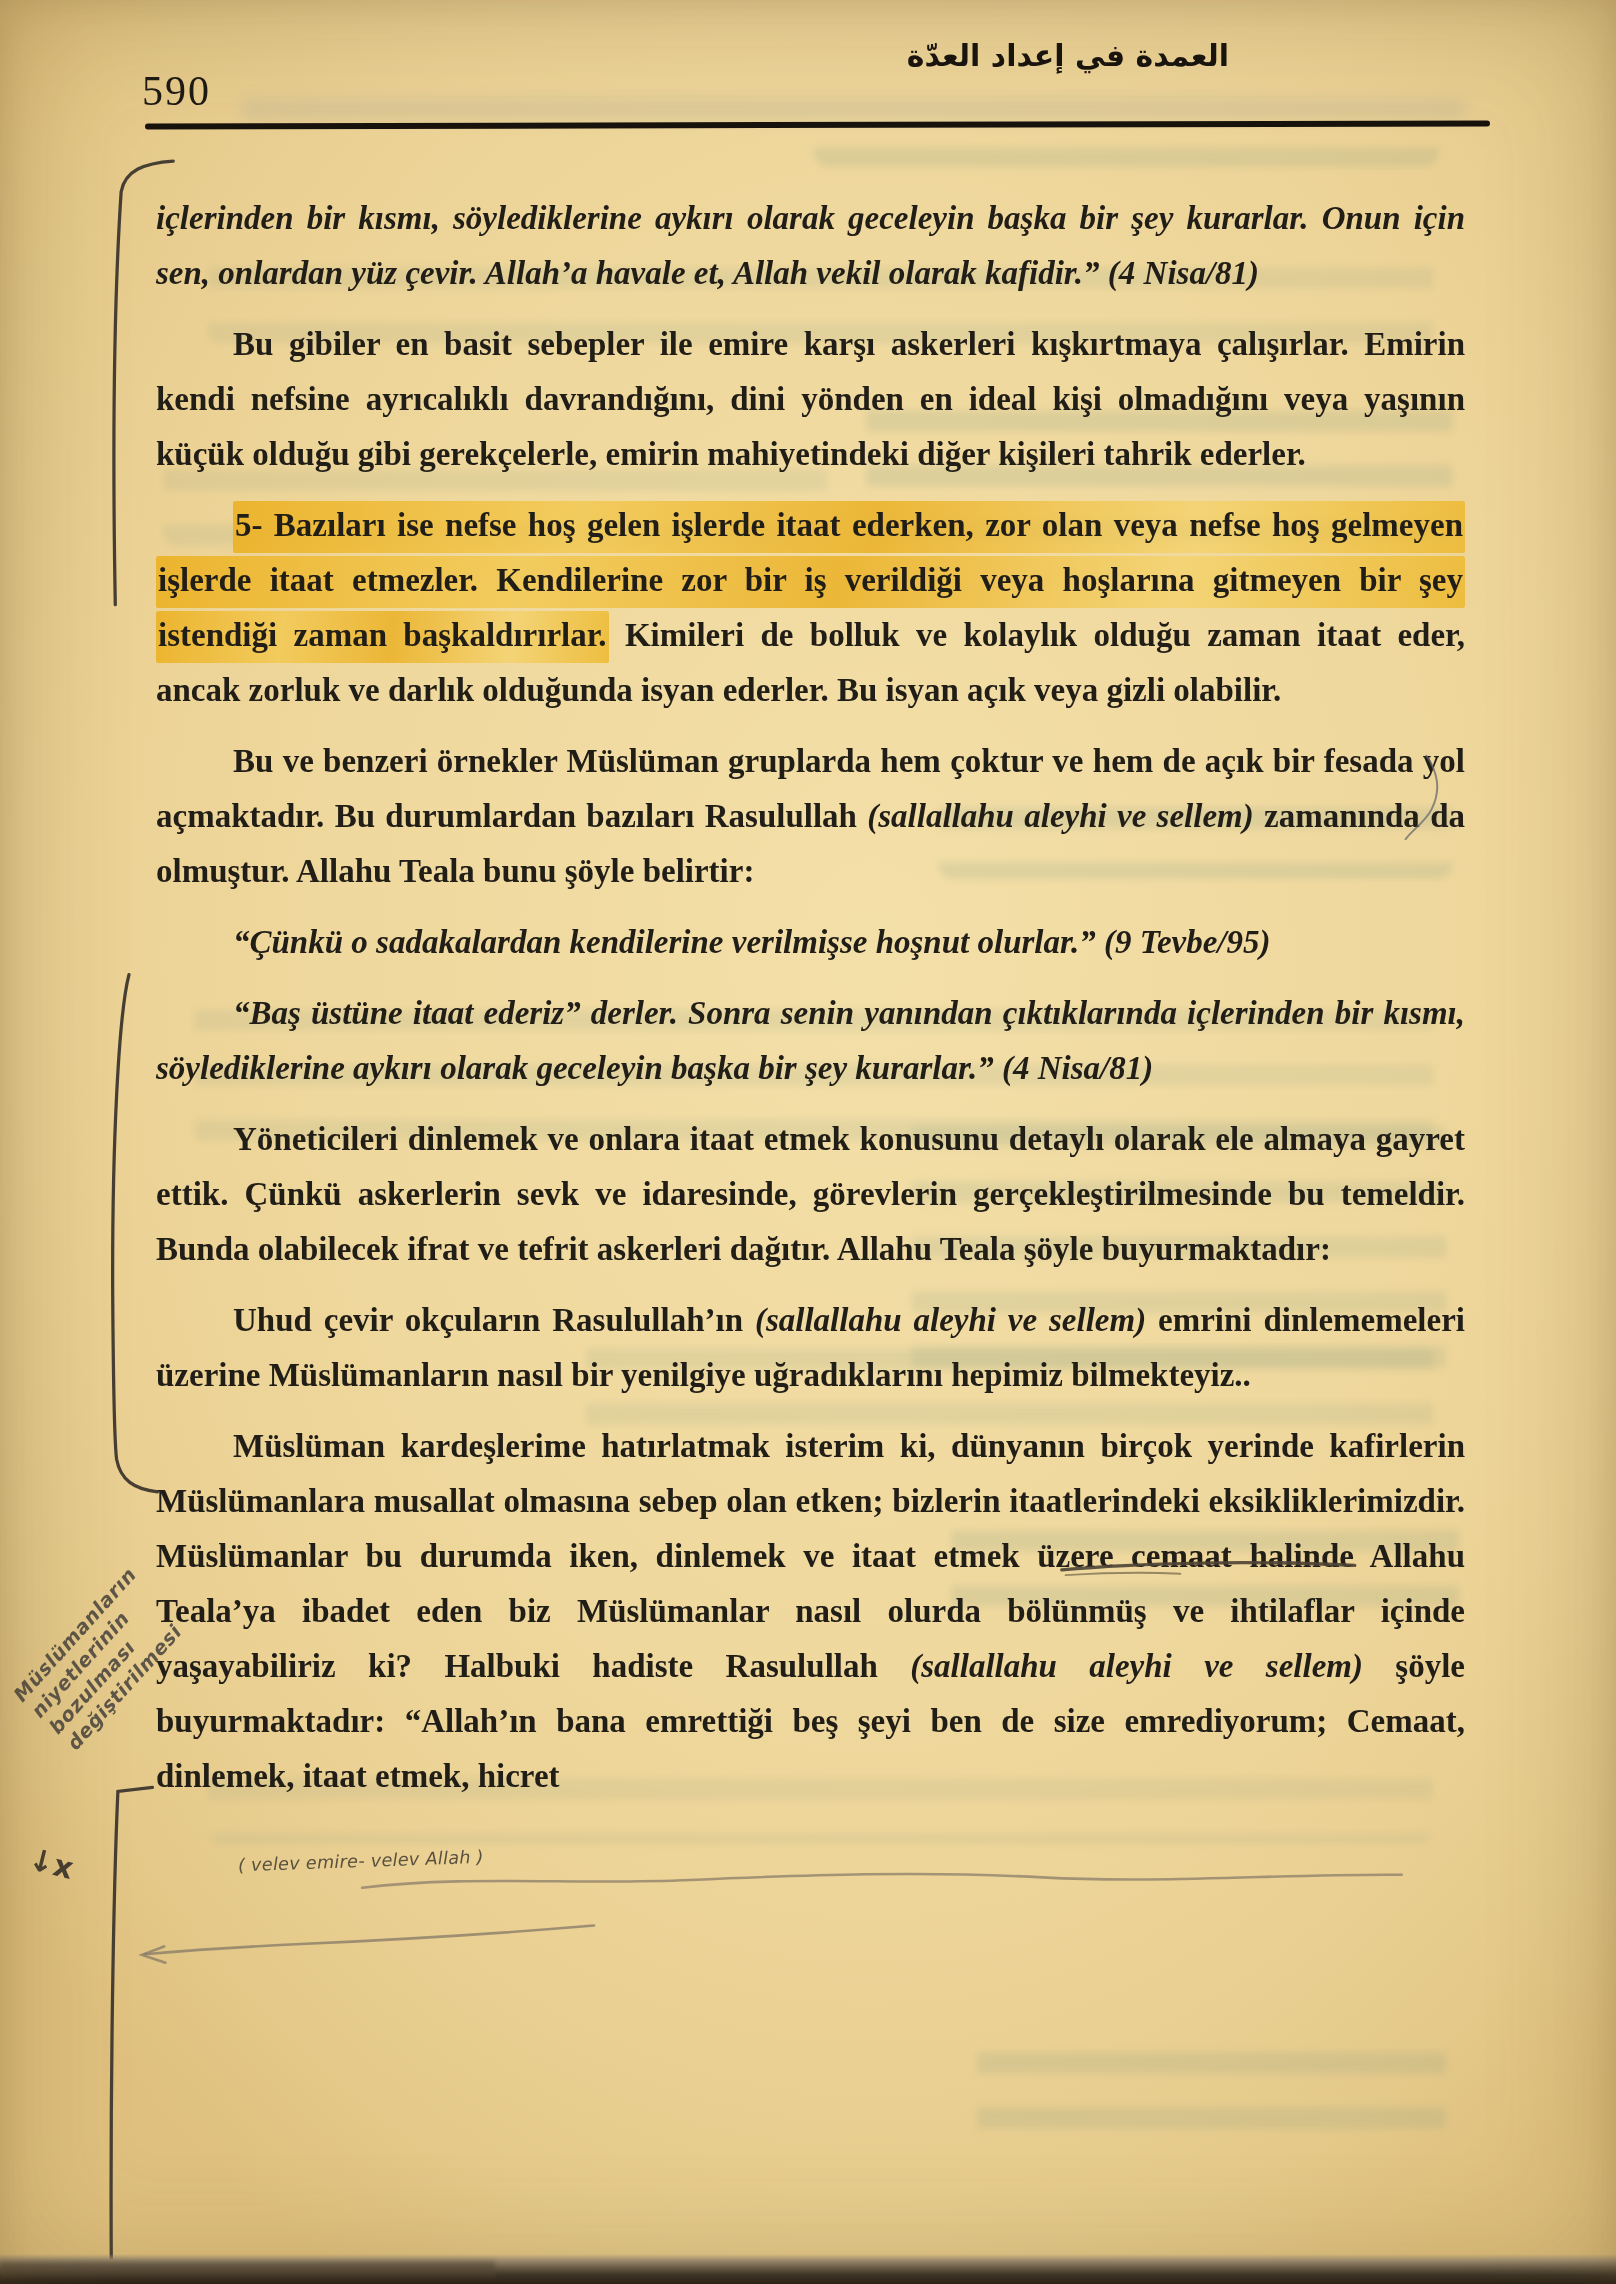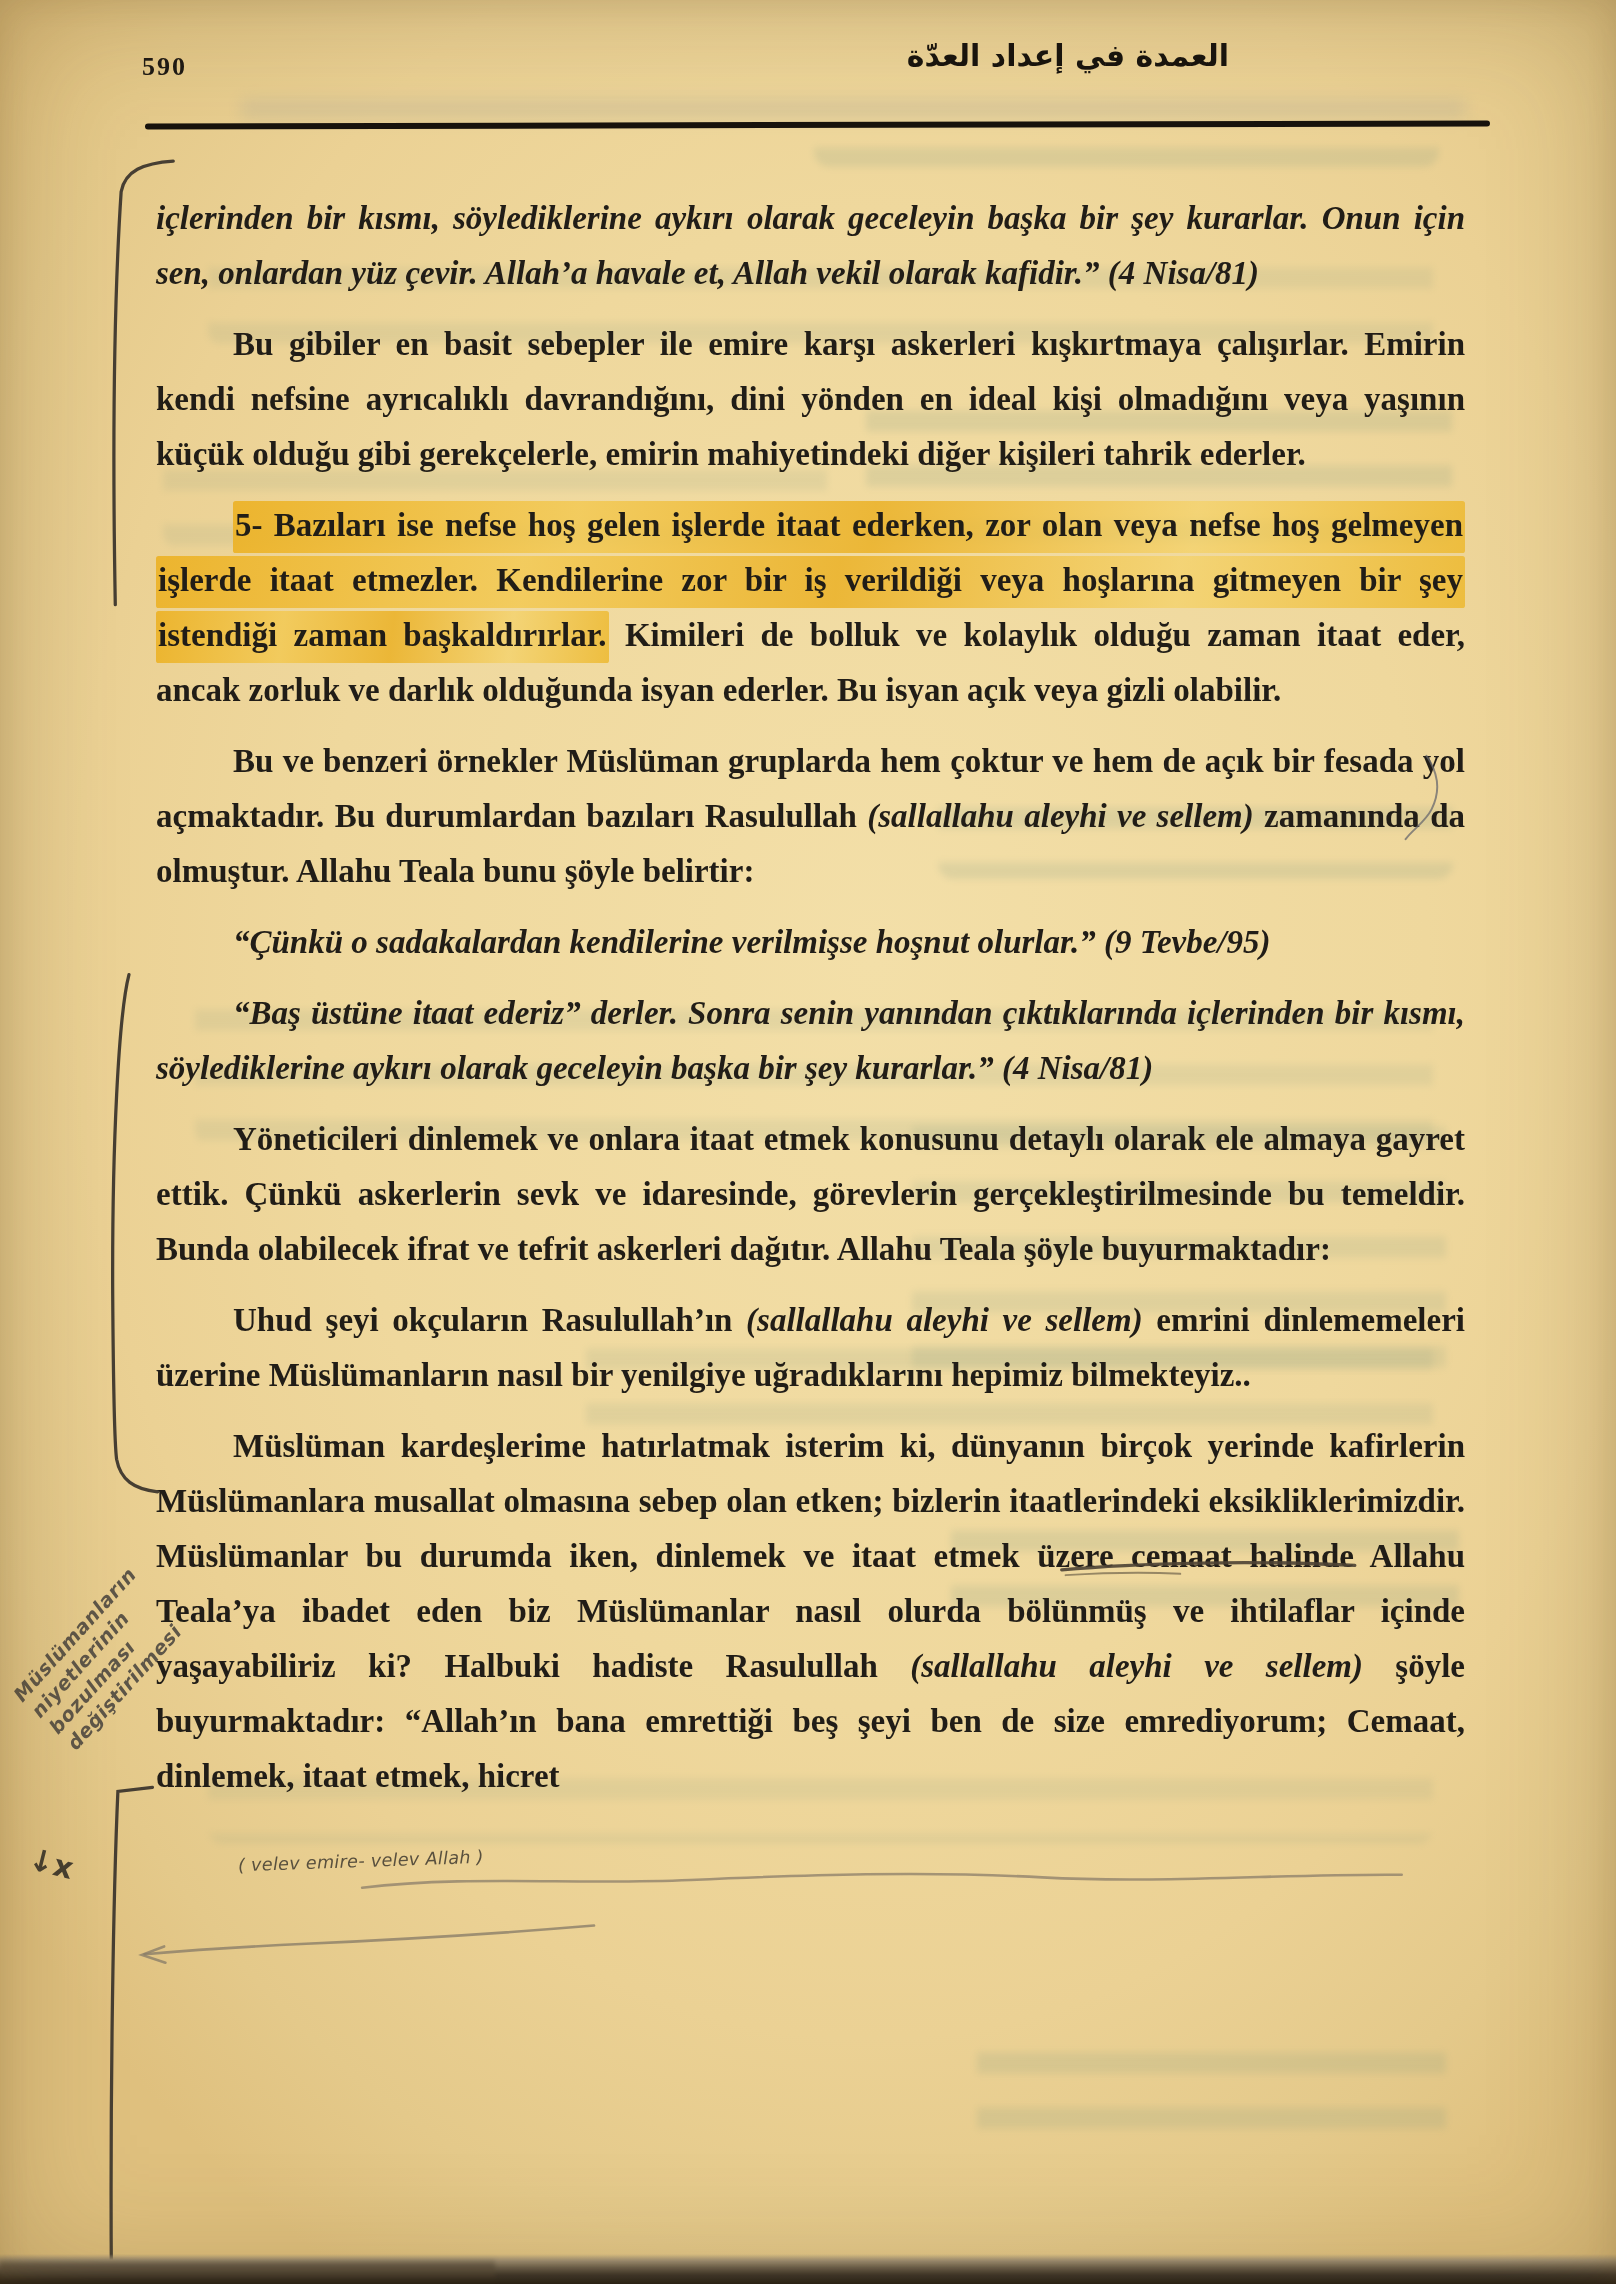--- a/index.html
+++ b/index.html
@@ -12,22 +12,22 @@
     position:relative; width:1616px; height:2284px; overflow:hidden;
     background: radial-gradient(1107px 1498px at 54% 42%, #f3dfa8 0%, #efd89d 50%, #ebd194 72%, #e4c98a 88%, #dfc07e 100%);
     color:#211d17;
   }
   .vignette {
     position:absolute; inset:0; pointer-events:none; z-index:9;
     box-shadow: inset 0 0 124px rgba(98,72,30,.30), inset 0 0 30px rgba(98,72,30,.14);
   }
   
   .pagenum {
-    position:absolute; left:142px; top:52px;
-    font-size:26px; font-weight:700; letter-spacing:2px; color:#1d1914;
+    position:absolute; left:142px; top:67px;
+    font-size:42px; font-weight:400; letter-spacing:2px; color:#1d1914;
   }
   .arabic-title {
     position:absolute; left:879px; top:38px; width:378px;
     direction:rtl; text-align:center;
     font-family:"DejaVu Sans", sans-serif; font-weight:700; font-size:30px; color:#16120d;
   }
   .rule-ghost {
     position:absolute; left:241px; top:99px; width:1225px; height:19.5px;
     background:#c3b896; opacity:.45; filter:blur(7.2px);
   }
@@ -112,21 +112,21 @@
   <div class="head-rule"></div>
 
   <main class="text-col">
     <p class="q noindent"><span>içlerinden bir kısmı, söylediklerine aykırı olarak geceleyin başka bir şey kurarlar. Onun için sen, onlardan yüz çevir. Allah’a havale et, Allah vekil olarak kafidir.” (4 Nisa/81)</span></p>
     <p><span>Bu gibiler en basit sebepler ile emire karşı askerleri kışkırtmaya çalışırlar. Emirin kendi nefsine ayrıcalıklı davrandığını, dini yönden en ideal kişi olmadığını veya yaşının küçük olduğu gibi gerekçelerle, emirin mahiyetindeki diğer kişileri tahrik ederler.</span></p>
     <p><span class="hl">5- Bazıları ise nefse hoş gelen işlerde itaat ederken, zor olan veya nefse hoş gelmeyen işlerde itaat etmezler. Kendilerine zor bir iş verildiği veya hoşlarına gitmeyen bir şey istendiği zaman başkaldırırlar.</span><span> Kimileri de bolluk ve kolaylık olduğu zaman itaat eder, ancak zorluk ve darlık olduğunda isyan ederler. Bu isyan açık veya gizli olabilir.</span></p>
     <p><span>Bu ve benzeri örnekler Müslüman gruplarda hem çoktur ve hem de açık bir fesada yol açmaktadır. Bu durumlardan bazıları Rasulullah </span><span class="it">(sallallahu aleyhi ve sellem)</span><span> zamanında da olmuştur. Allahu Teala bunu şöyle belirtir:</span></p>
     <p class="q"><span>“Çünkü o sadakalardan kendilerine verilmişse hoşnut olurlar.” (9 Tevbe/95)</span></p>
     <p class="q"><span>“Baş üstüne itaat ederiz” derler. Sonra senin yanından çıktıklarında içlerinden bir kısmı, söylediklerine aykırı olarak geceleyin başka bir şey kurarlar.” (4 Nisa/81)</span></p>
     <p><span>Yöneticileri dinlemek ve onlara itaat etmek konusunu detaylı olarak ele almaya gayret ettik. Çünkü askerlerin sevk ve idaresinde, görevlerin gerçekleştirilmesinde bu temeldir. Bunda olabilecek ifrat ve tefrit askerleri dağıtır. Allahu Teala şöyle buyurmaktadır:</span></p>
-    <p><span>Uhud şeyi okçuların Rasulullah’ın </span><span class="it">(sallallahu aleyhi ve sellem)</span><span> emrini dinlememeleri üzerine Müslümanların nasıl bir yenilgiye uğradıklarını hepimiz bilmekteyiz..</span></p>
+    <p><span>Uhud çevir okçuların Rasulullah’ın </span><span class="it">(sallallahu aleyhi ve sellem)</span><span> emrini dinlememeleri üzerine Müslümanların nasıl bir yenilgiye uğradıklarını hepimiz bilmekteyiz..</span></p>
     <p><span>Müslüman kardeşlerime hatırlatmak isterim ki, dünyanın birçok yerinde kafirlerin Müslümanlara musallat olmasına sebep olan etken; bizlerin itaatlerindeki eksikliklerimizdir. Müslümanlar bu durumda iken, dinlemek ve itaat etmek üzere cemaat halinde Allahu Teala’ya ibadet eden biz Müslümanlar nasıl olurda bölünmüş ve ihtilaflar içinde yaşayabiliriz ki? Halbuki hadiste Rasulullah </span><span class="it">(sallallahu aleyhi ve sellem)</span><span> şöyle buyurmaktadır: “Allah’ın bana emrettiği beş şeyi ben de size emrediyorum; Cemaat, dinlemek, itaat etmek, hicret</span></p>
   </main>
 
   <svg class="marks" viewBox="0 0 2481 3506" xmlns="http://www.w3.org/2000/svg">
     <path d="M 266,247 C 220,250 192,262 186,294 C 177,430 172,650 177,928" fill="none" stroke="#473f33" stroke-width="5" stroke-linecap="round"></path>
     <path d="M 198,1496 C 182,1558 172,1760 173,1985 C 174,2130 175,2210 179,2240 C 185,2272 206,2286 242,2290" fill="none" stroke="#473f33" stroke-width="5" stroke-linecap="round"></path>
     <path d="M 234,2744 L 181,2750 C 174,2905 169,3210 171,3496" fill="none" stroke="#473f33" stroke-width="5" stroke-linecap="round"></path>
     <path d="M 1630,2410 C 1745,2399 1930,2395 2080,2403" fill="none" stroke="#4c4334" stroke-width="5" stroke-linecap="round" opacity=".9"></path>
     <path d="M 1636,2418 C 1700,2414 1760,2413 1812,2416" fill="none" stroke="#4c4334" stroke-width="3" stroke-linecap="round" opacity=".55"></path>
     <path d="M 556,2898 C 720,2878 880,2894 1060,2886 C 1240,2878 1420,2872 1600,2882 C 1780,2892 1980,2876 2152,2878" fill="none" stroke="#8b7e69" stroke-width="4" stroke-linecap="round" opacity=".75"></path>

